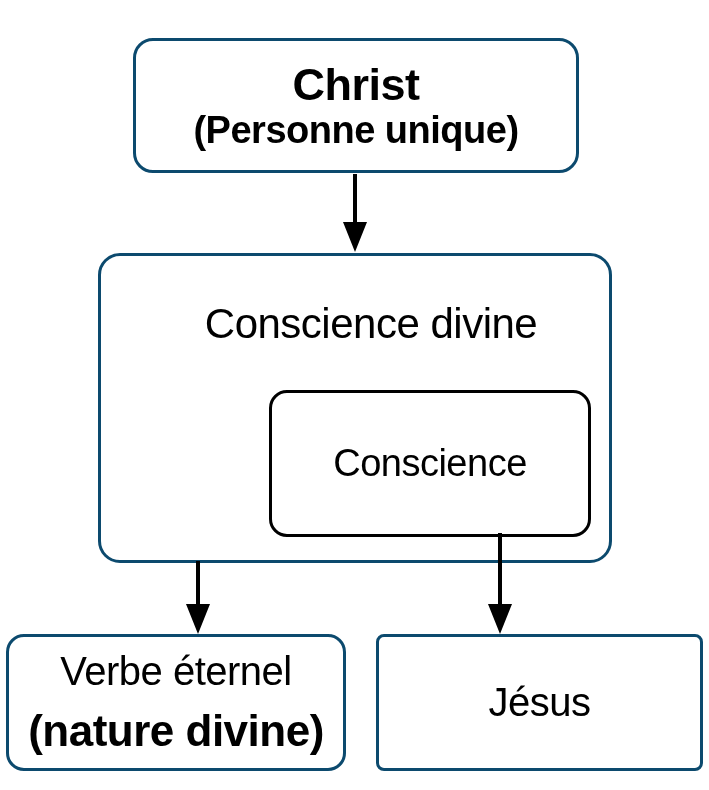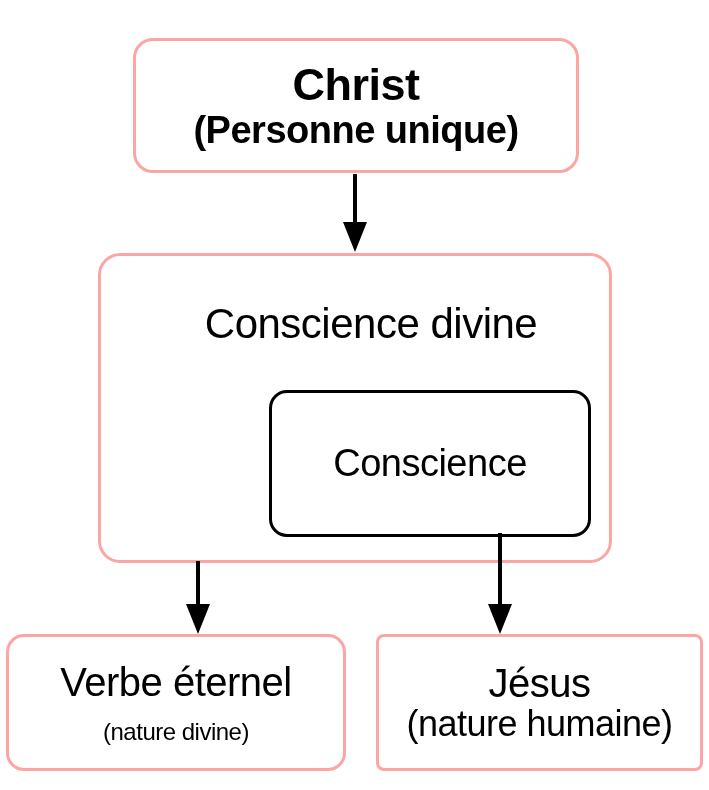--- a/index.html
+++ b/index.html
@@ -18,21 +18,21 @@
     width: 709px;
     height: 790px;
     background: #ffffff;
     overflow: hidden;
   }
 
   .node {
     position: absolute;
     box-sizing: border-box;
     background: #ffffff;
-    border: 3px solid #fca5a5;
+    border: 3px solid #0c4a6e;
     border-radius: 18px;
     display: flex;
     flex-direction: column;
     align-items: center;
     justify-content: center;
     text-align: center;
     line-height: 1.06;
   }
 
   
@@ -109,22 +109,22 @@
     height: 137px;
     border-radius: 18px;
   }
   #node-verbe .line-main {
     font-size: 40px;
     font-weight: 400;
     letter-spacing: -0.5px;
     margin-bottom: 16px;
   }
   #node-verbe .line-sub {
-    font-size: 24px;
-    font-weight: 400;
+    font-size: 44px;
+    font-weight: 700;
     letter-spacing: -0.5px;
   }
 
   
   #node-jesus {
     left: 376px;
     top: 634px;
     width: 327px;
     height: 137px;
     border-radius: 8px;
@@ -176,21 +176,20 @@
     </div>
   </div>
 
   <div class="node" id="node-verbe">
     <div class="line-main">Verbe éternel</div>
     <div class="line-sub">(nature divine)</div>
   </div>
 
   <div class="node" id="node-jesus">
     <div class="line-main">Jésus</div>
-    <div class="line-sub">(nature humaine)</div>
   </div>
 
   <svg id="connectors" viewBox="0 0 709 790">
 
     <g>
       <line x1="355" y1="174" x2="355" y2="234"></line>
       <polygon points="355,252 343,222 367,222"></polygon>
     </g>
 
     <g>

